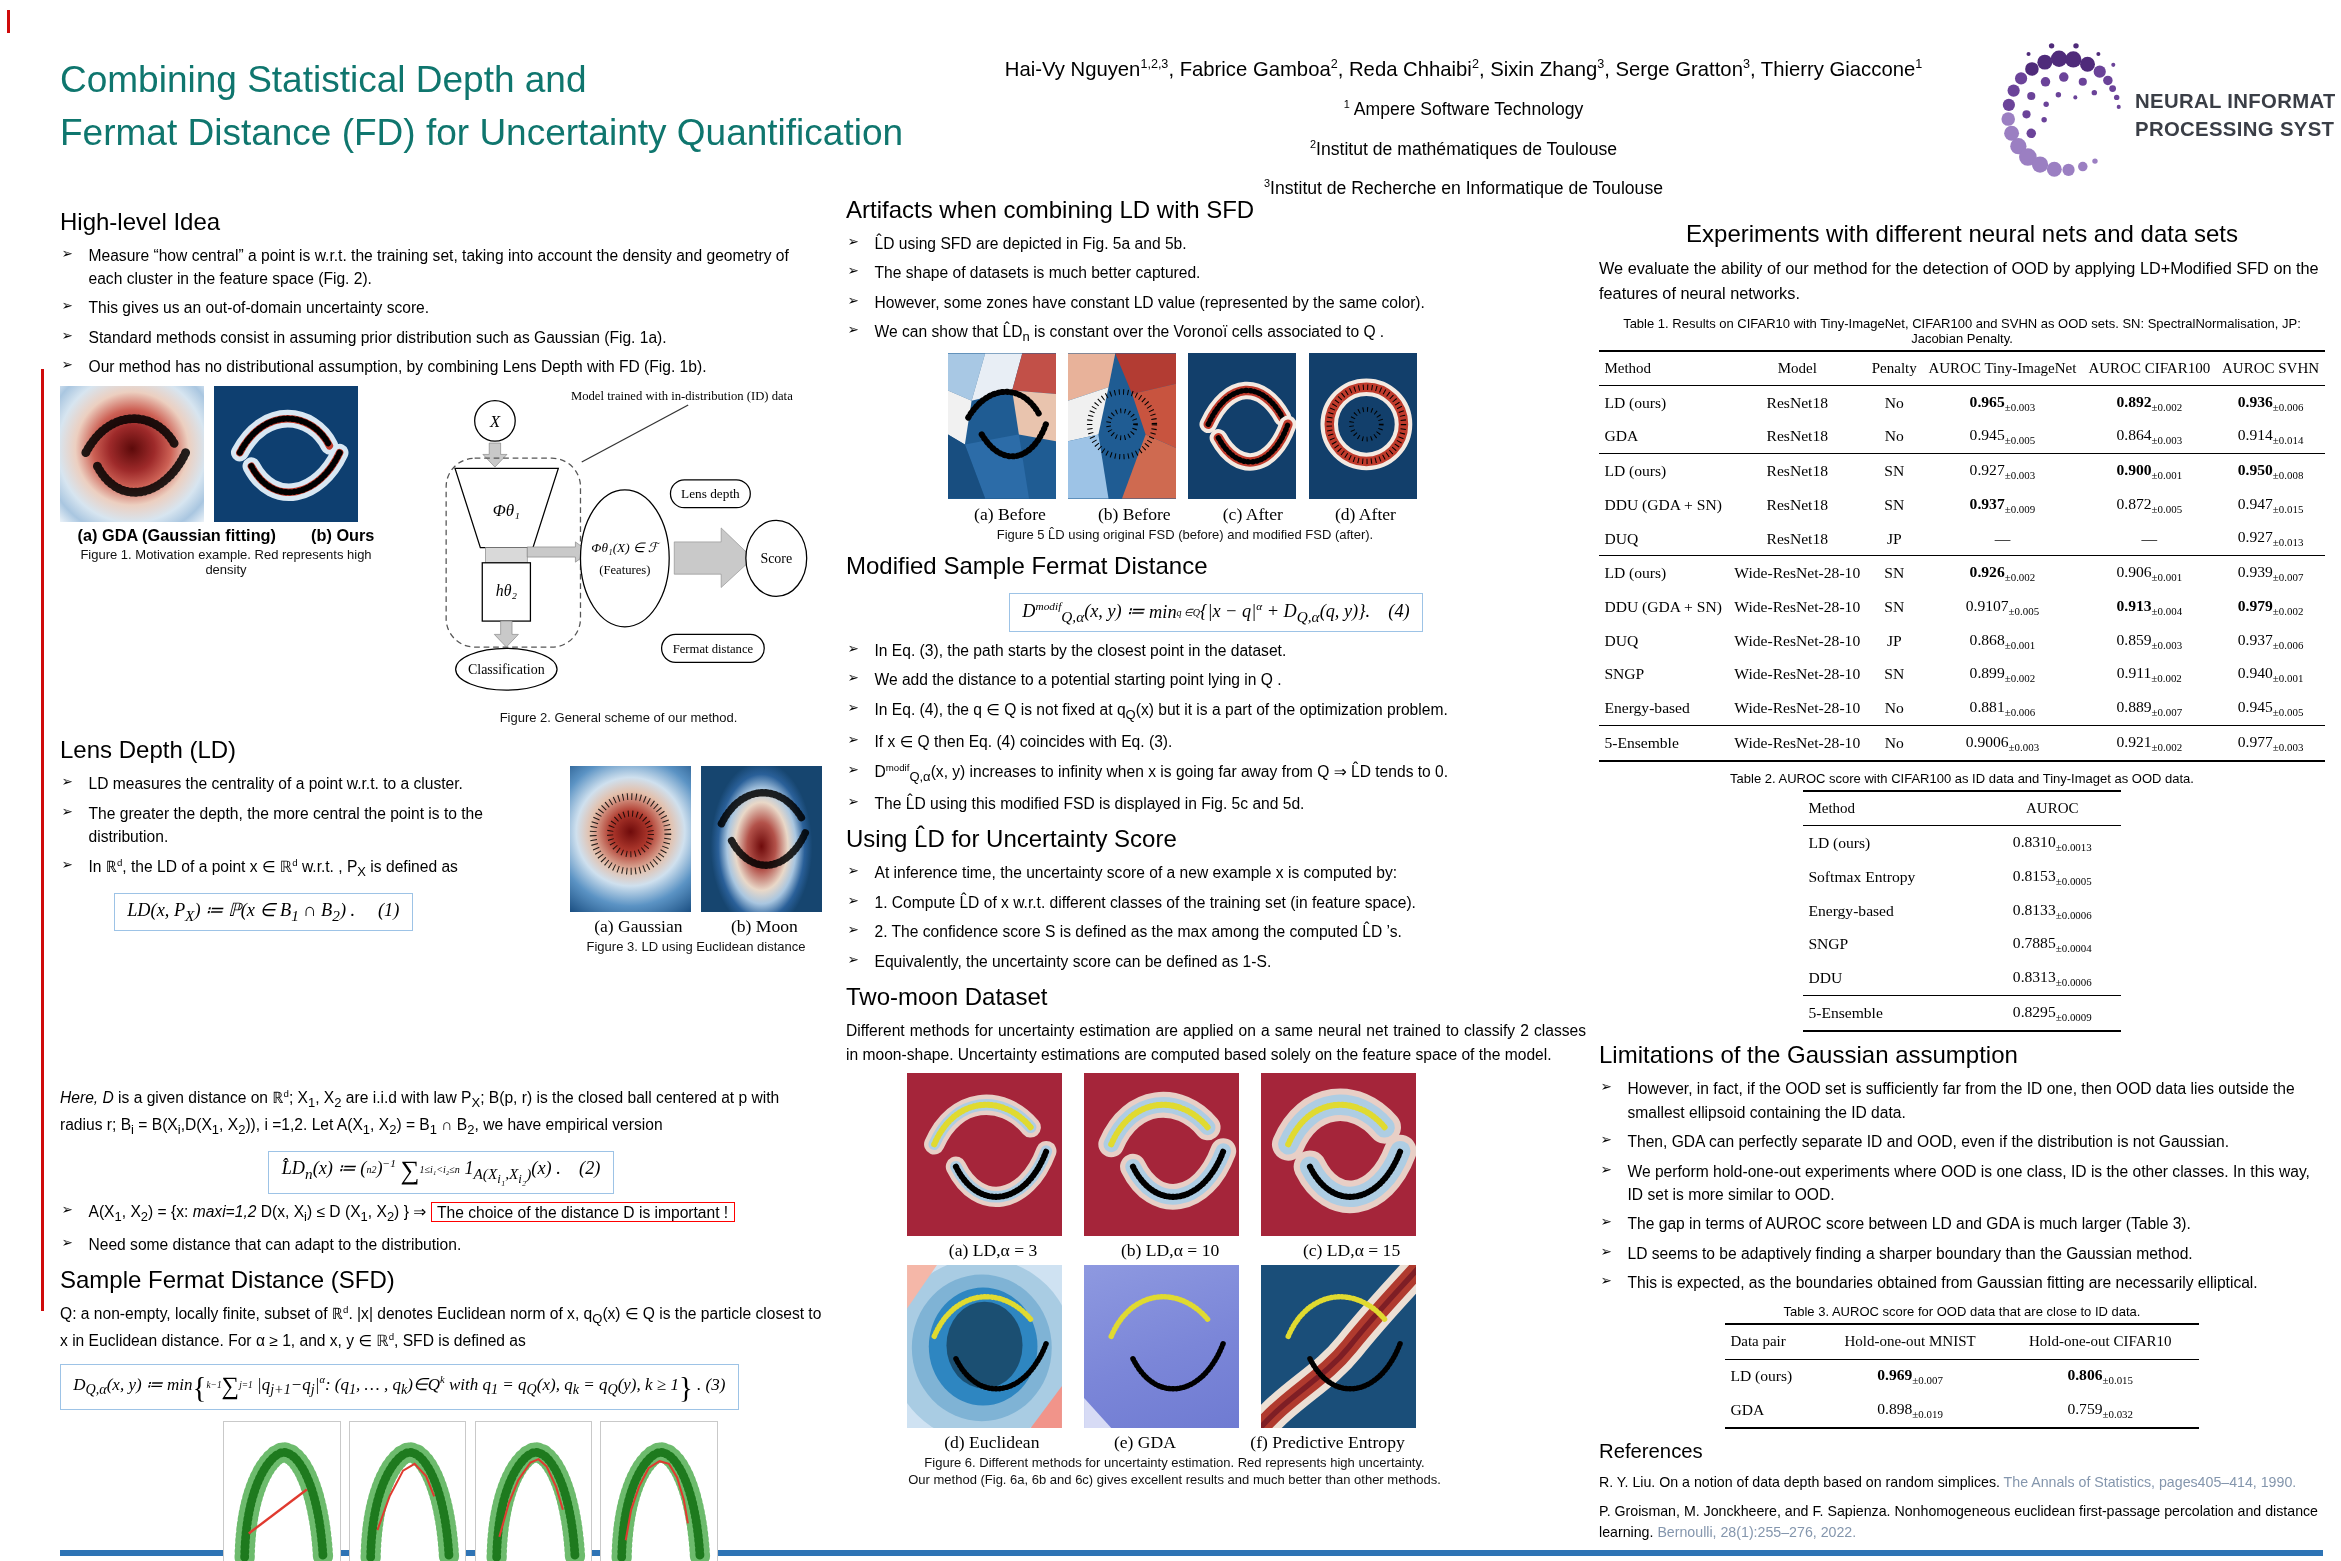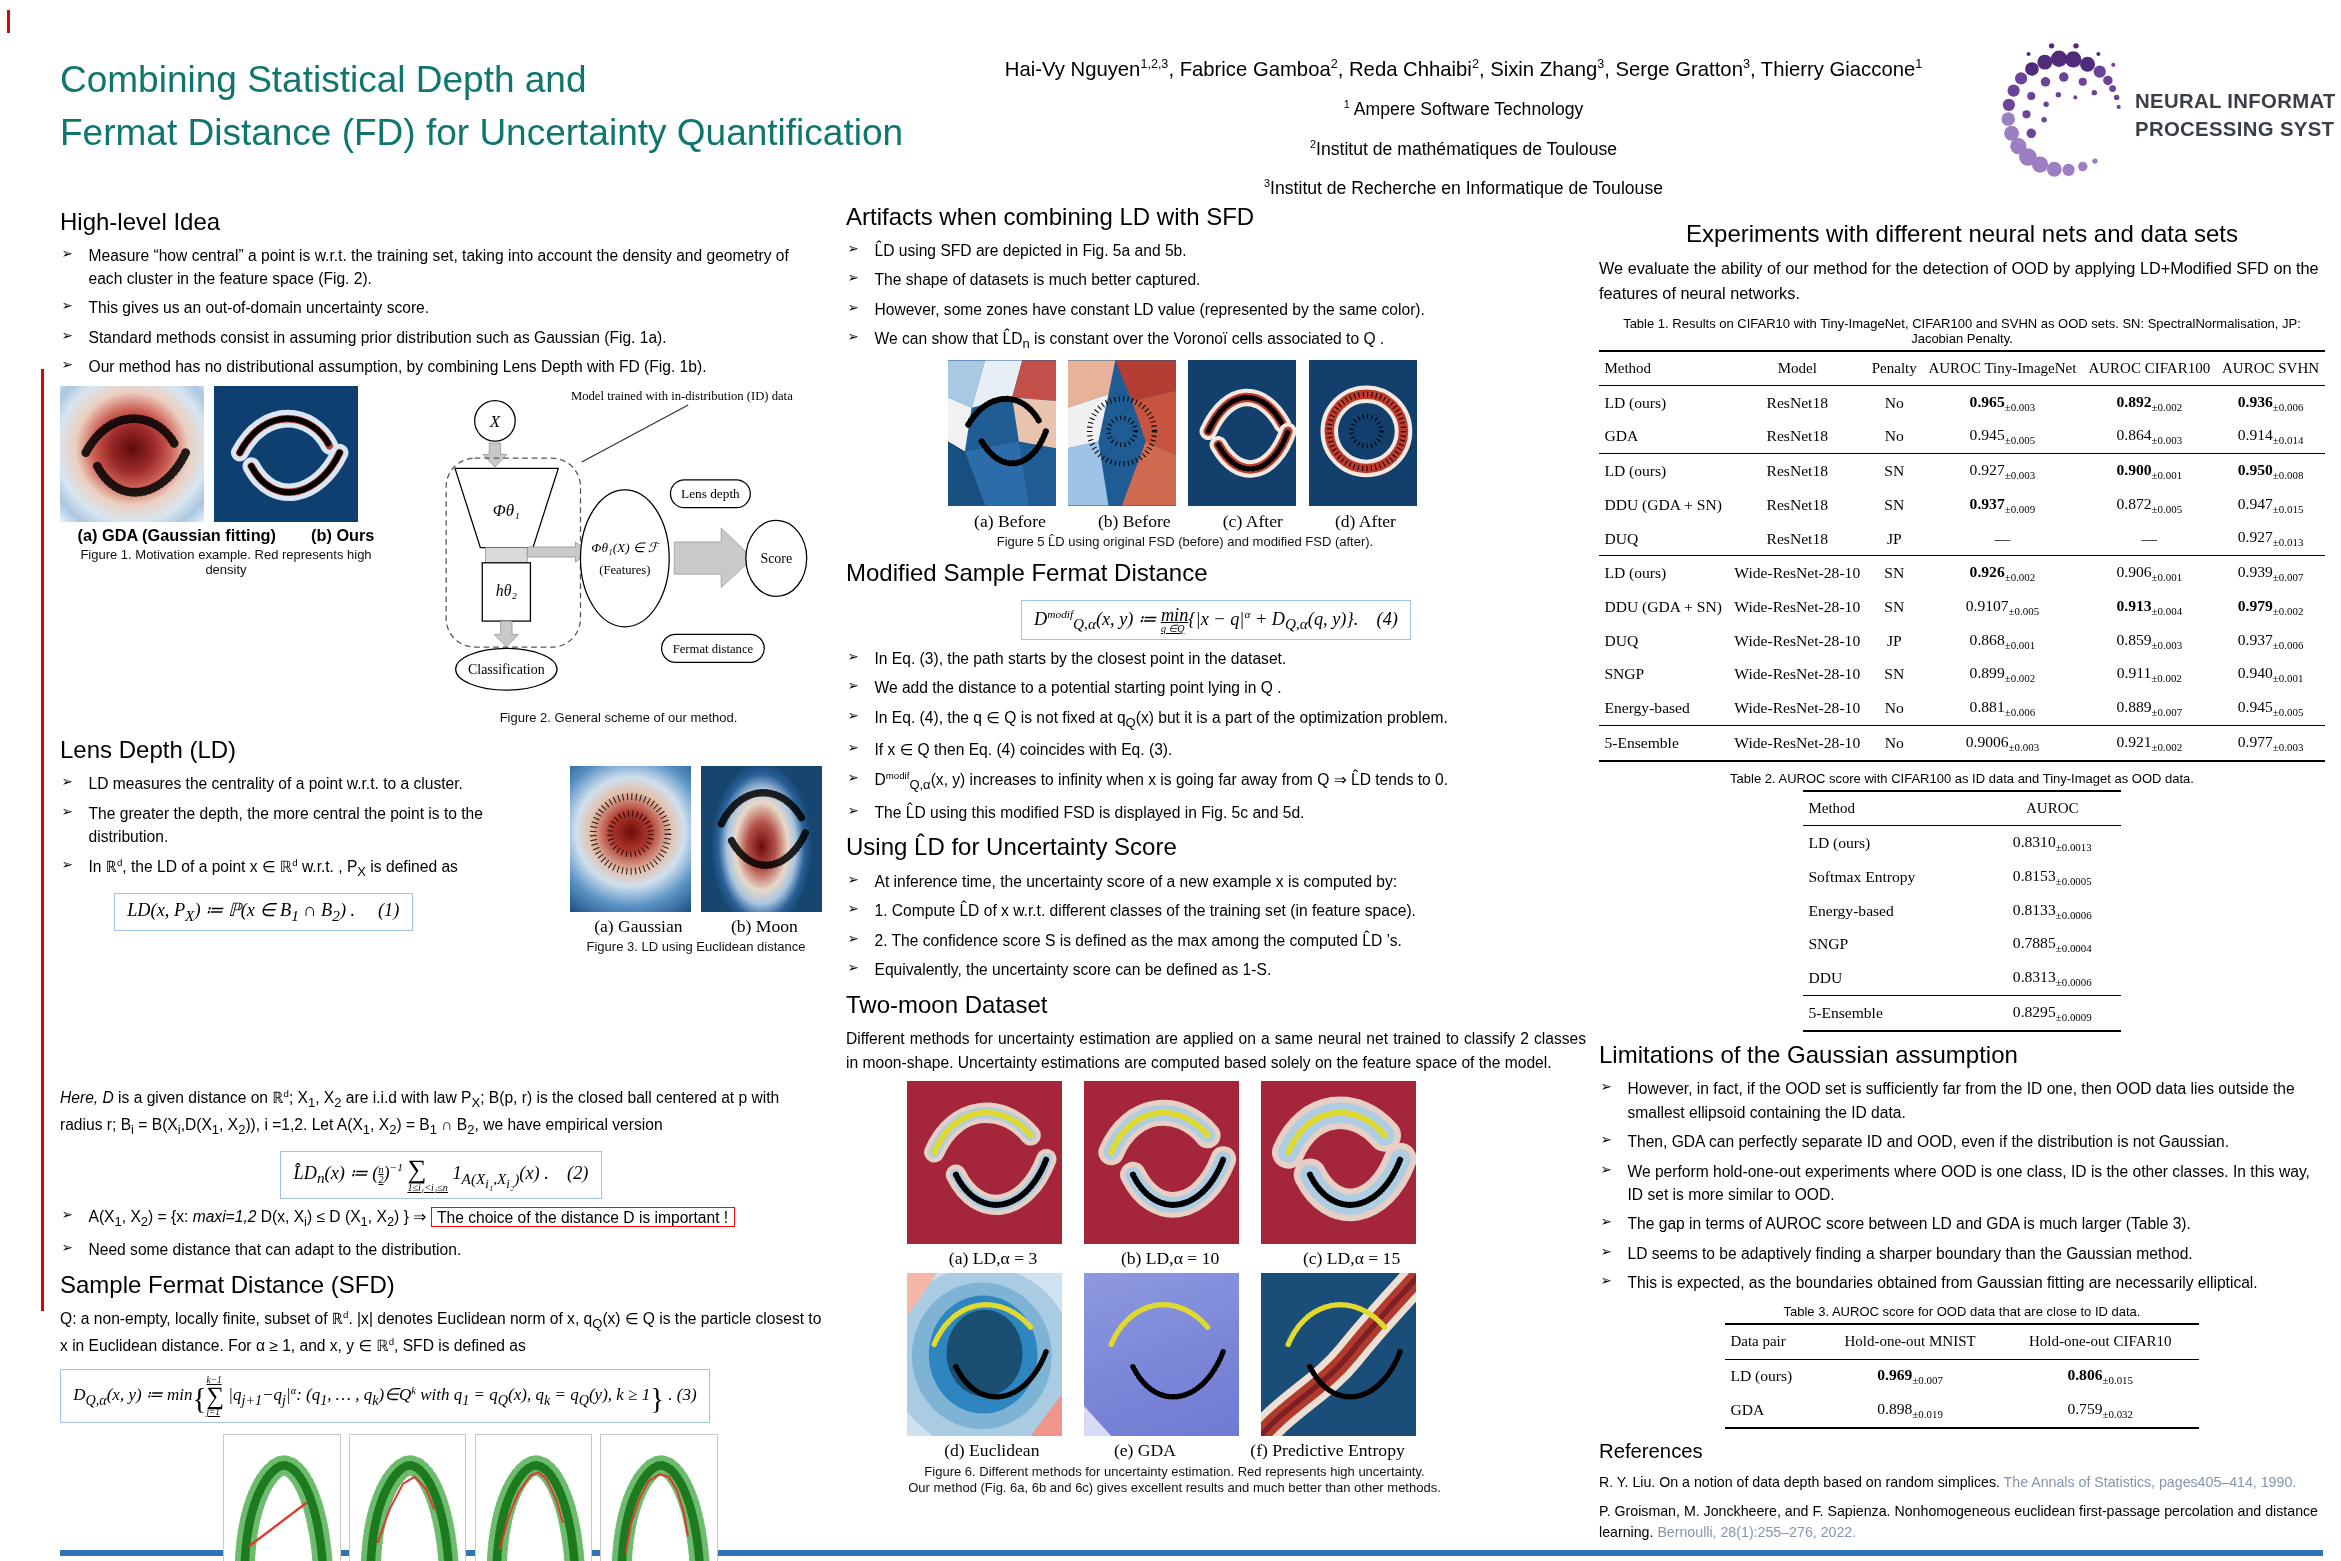--- a/index.html
+++ b/index.html
@@ -16,35 +16,35 @@
   .authors-block{position:absolute;left:935px;top:57px;width:1057px;text-align:center;}
   .authors{font-size:20.3px;}
   .affil{font-size:17.6px;margin-top:17.6px;}
   sup{font-size:.62em;}
   .logo{position:absolute;left:1996px;top:41px;}
   .logo text{font-family:"Liberation Sans",sans-serif;font-size:30px;letter-spacing:.5px;fill:#3a3e46;font-weight:bold;}
 
   
   .col{position:absolute;top:198px;}
   #col-left{left:60px;width:762px;}
-  #col-mid{left:846px;width:740px;top:193px;}
+  #col-mid{left:846px;width:740px;top:186px;}
   #col-right{left:1599px;width:726px;top:210px;}
 
   h2{font-size:24px;font-weight:400;margin:9.5px 0 8.1px;color:#000;}
   h3{font-size:20.3px;font-weight:400;margin:11px 0 5.4px;}
   .bullets{list-style:none;margin:1.4px 0 4.1px;padding:0;font-size:15.6px;line-height:1.5;}
   .bullets li{position:relative;padding-left:28.5px;margin-bottom:6.1px;}
   .bullets li::before{content:"➢";position:absolute;left:1.4px;top:0px;font-size:13.6px;color:#000;}
   .para{font-size:15.6px;line-height:1.55;margin:5.4px 0;}
   .just{text-align:justify;}
 
   
   .eqbox{display:inline-block;border:1.4px solid #9dc3e6;background:#fff;padding:5.4px 12.2px;
          font-family:"Liberation Serif",serif;font-style:italic;font-size:18.3px;margin:5.4px 0;}
-  .eqbox .stack{display:inline-flex;flex-direction:column;align-items:flex-start;line-height:.95;vertical-align:middle;font-style:italic;text-decoration:underline;}
+  .eqbox .stack{display:inline-flex;align-items:center;line-height:.95;vertical-align:middle;font-style:italic;}
   .eqbox .stack .lim{font-size:.55em;}
   .eqbox .stack .op{font-size:1.45em;font-style:normal;}
   .eqbox .big{font-size:1.7em;font-style:normal;vertical-align:-.25em;}
   .redbox{border:1.4px solid #ff0000;padding:0.7px 5.4px;}
 
   
   .caption{font-size:13px;color:#111;text-align:center;margin:2.7px 0 1.4px;}
   .plabels{display:flex;justify-content:space-around;font-family:"Liberation Serif",serif;font-size:17.6px;margin-top:4.1px;text-align:right;}
   .plabels.sans{font-family:"Liberation Sans",sans-serif;font-weight:bold;font-size:16.3px;}
   .panel{position:relative;overflow:hidden;background:#123f6b;}

